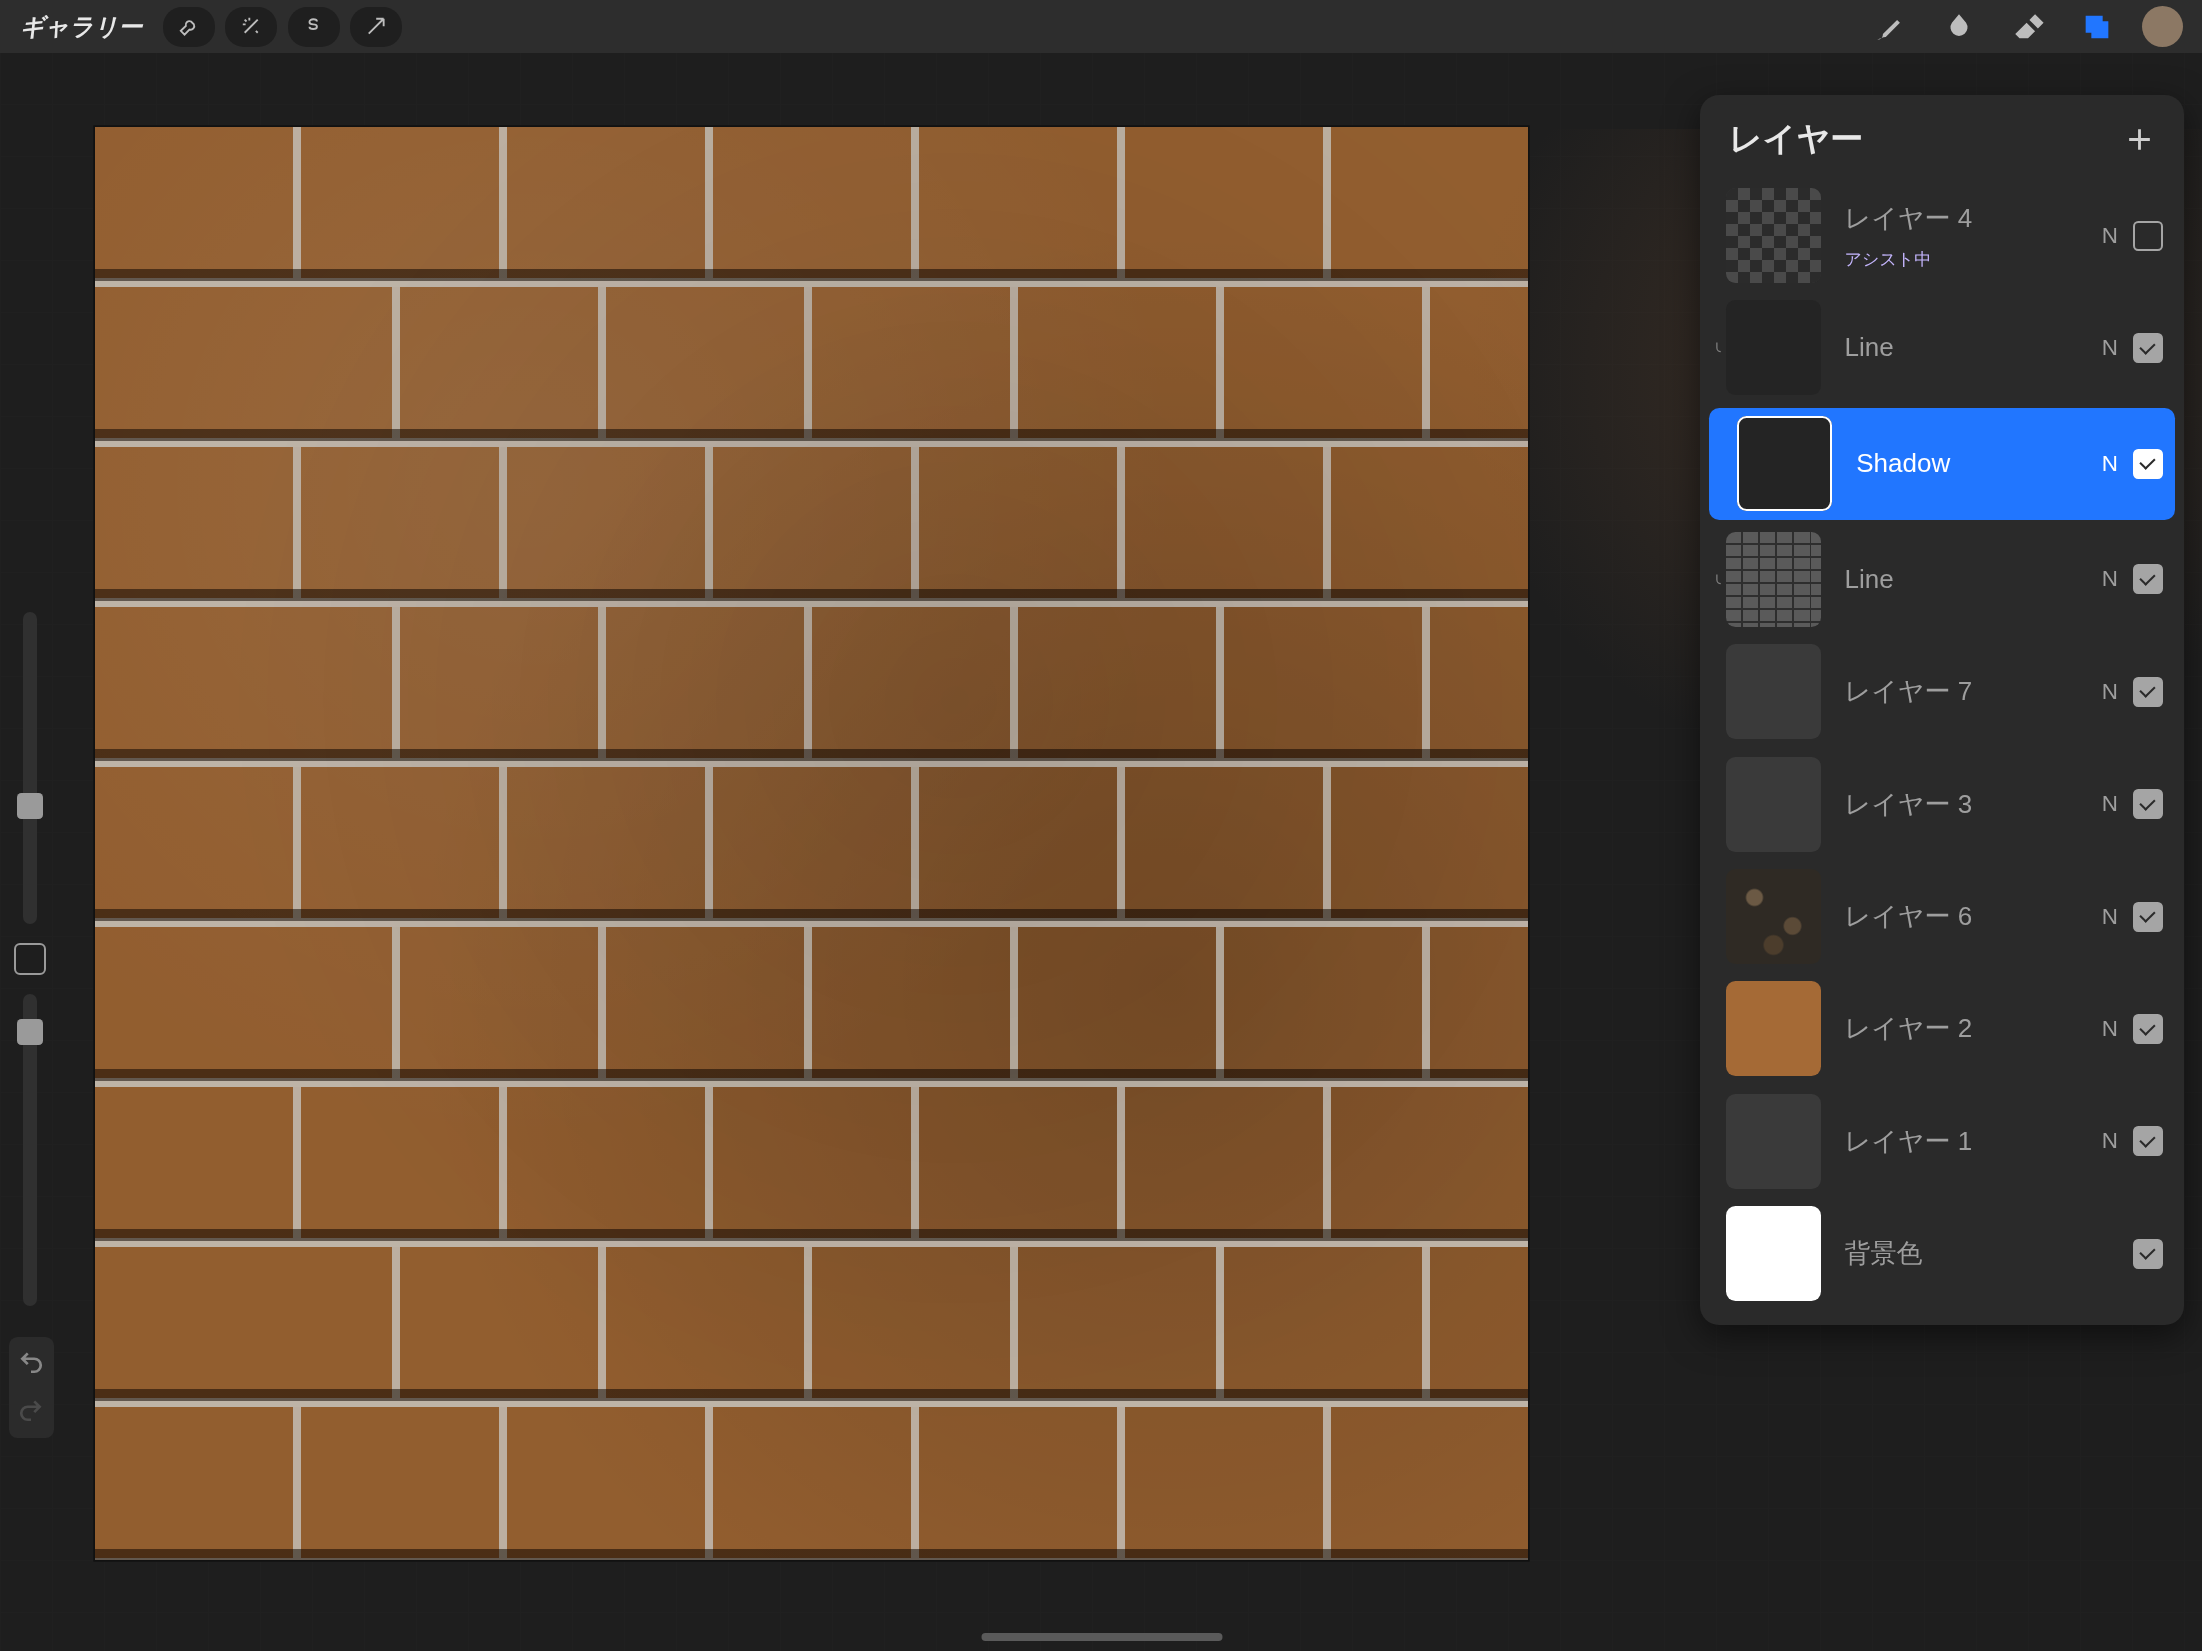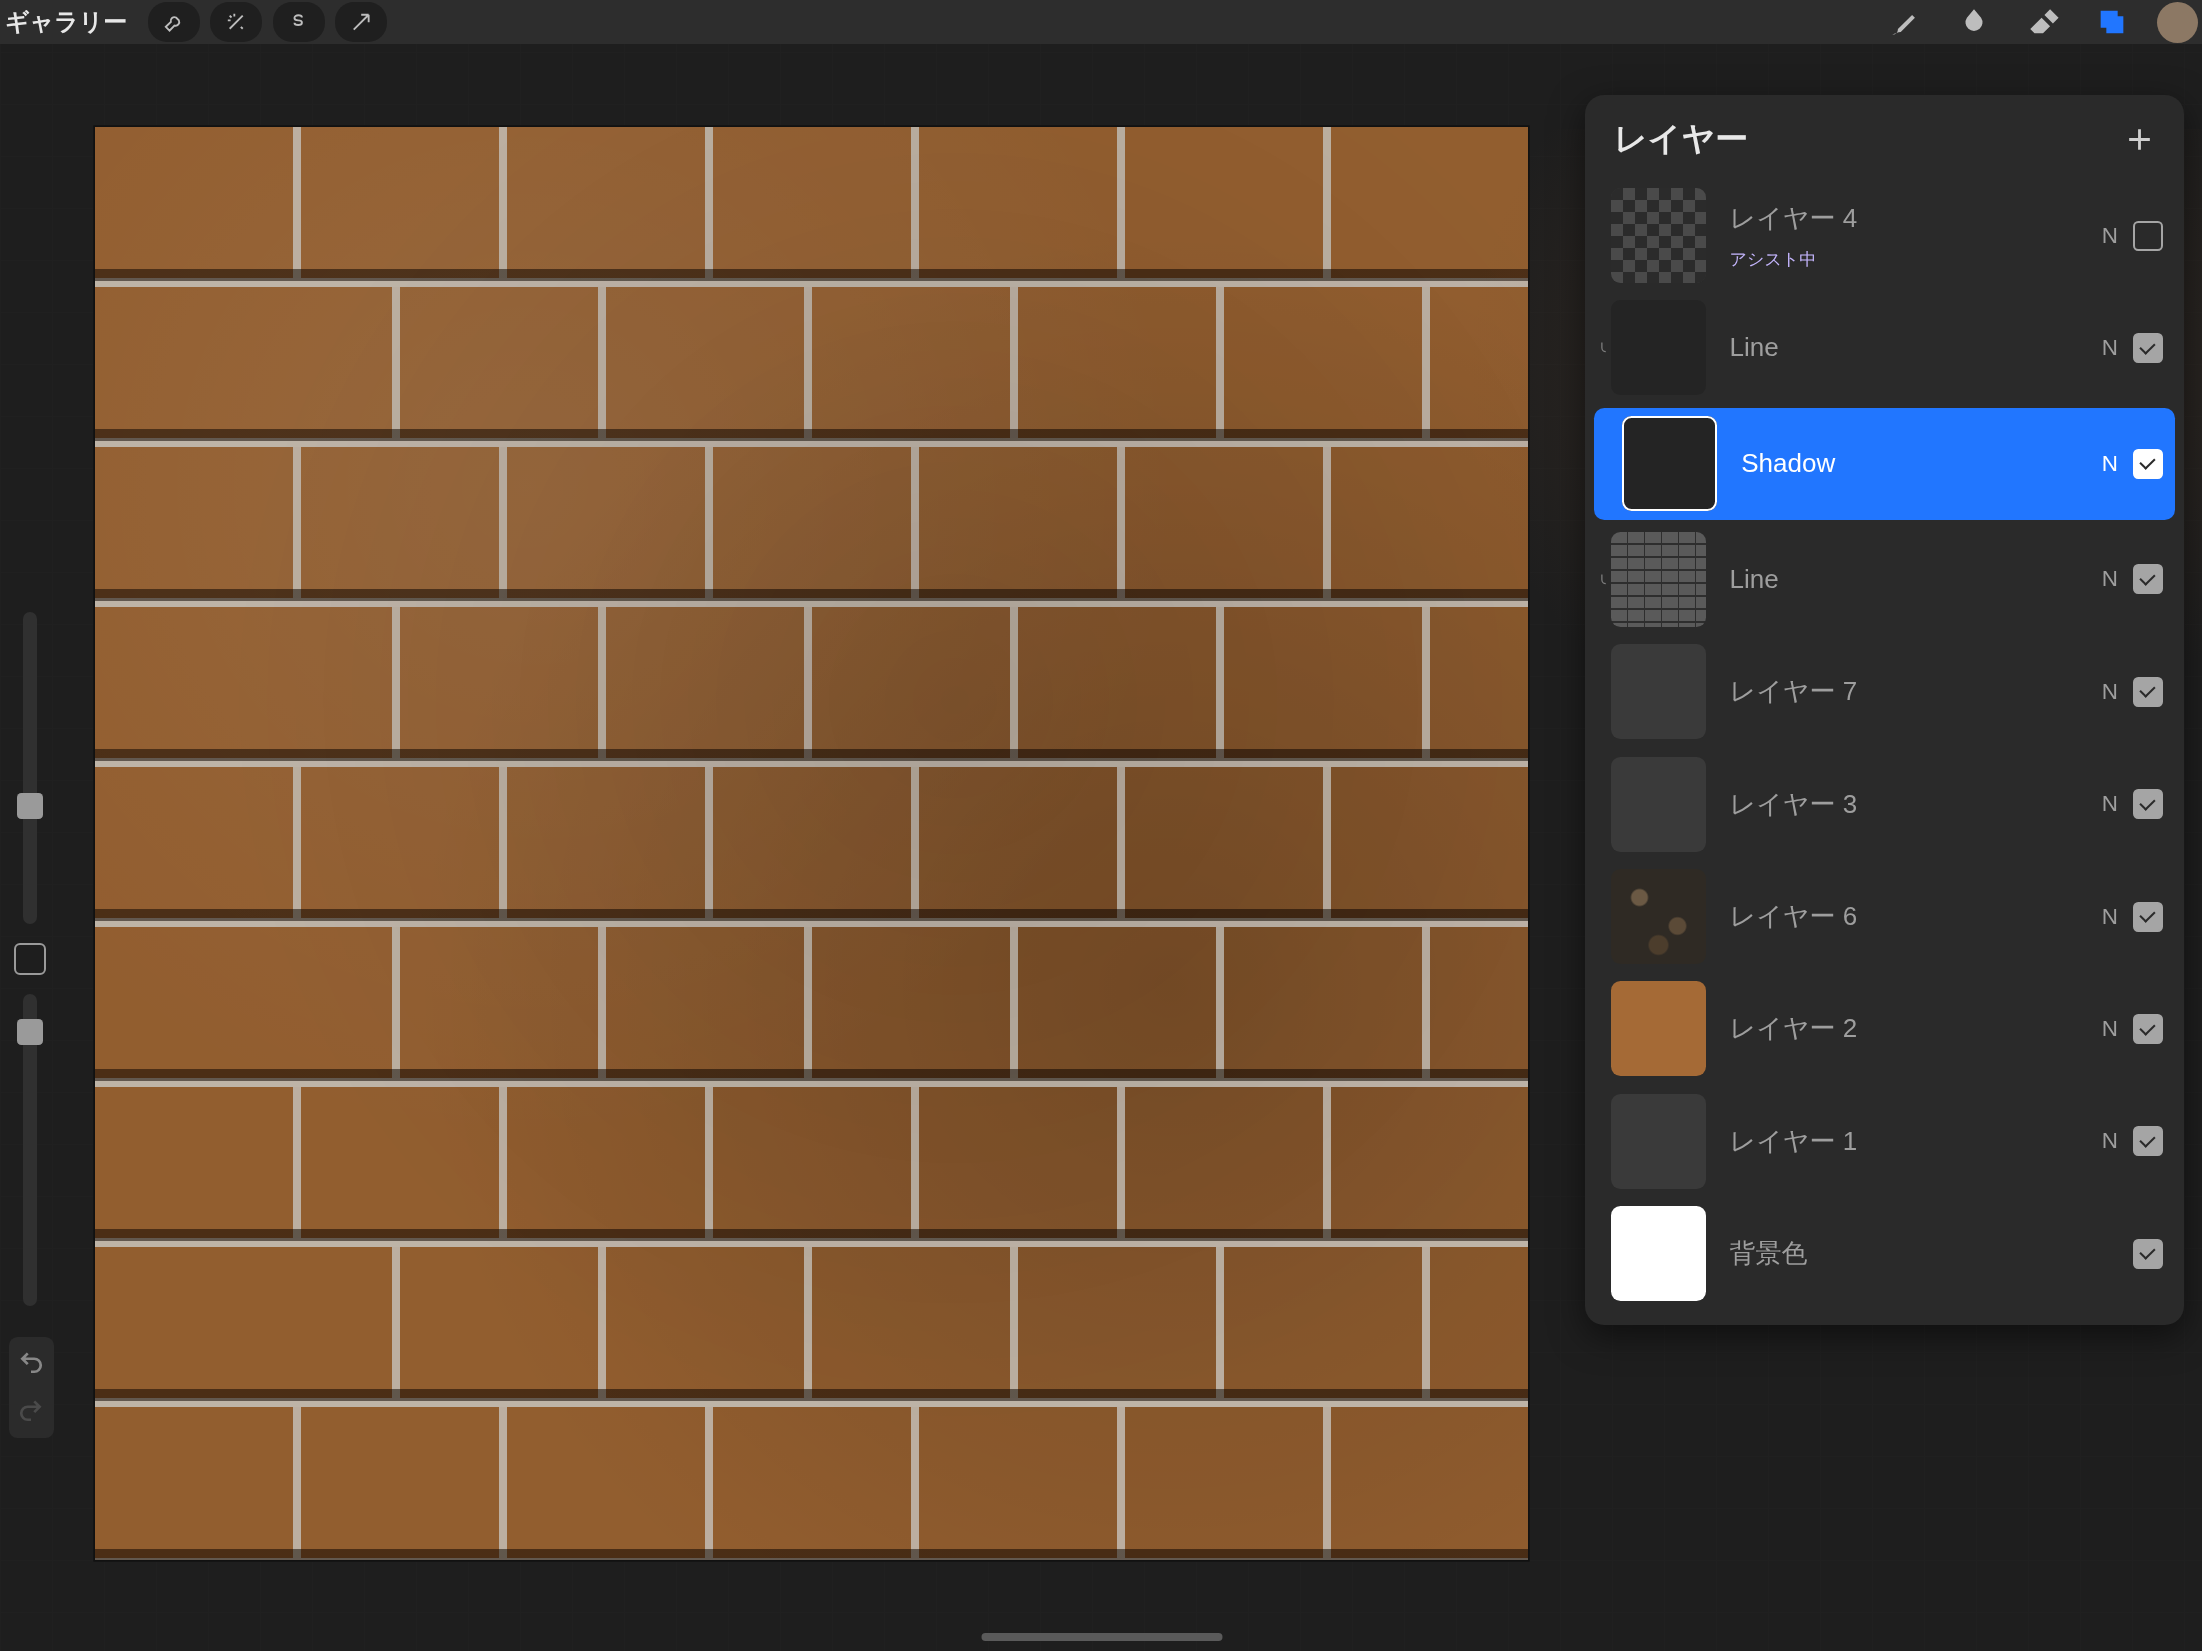--- a/index.html
+++ b/index.html
@@ -27,25 +27,26 @@
     position:absolute;inset:0;
     background-image:
       linear-gradient(#262626 0.9px,transparent 0.9px),
       linear-gradient(90deg,#262626 0.9px,transparent 0.9px);
     background-size:52px 52px;
     opacity:.35;
   }
 
   
   .topbar{
-    position:absolute;top:0;left:0;right:0;height:44px;
+    position:absolute;top:0;left:0;right:0;height:53px;
     background:var(--bg-top);
     display:flex;align-items:center;
-    padding:0 5px;
+    padding:0 20px;
     z-index:30;
+    font-style:italic;
   }
   .topbar .gallery{
     font-size:24px;font-weight:600;margin-right:15.5px;cursor:pointer;
   }
   .icon-btn{
     width:52px;height:40px;border-radius:19px;
     background:#1f1f1f;
     display:flex;align-items:center;justify-content:center;
     margin:0 5.2px;cursor:pointer;
   }
@@ -126,21 +127,21 @@
     position:absolute;inset:0;
     background-image:
       repeating-linear-gradient(to bottom, transparent 0 142px, rgba(30,20,10,.55) 142px 154px, transparent 154px 160px),
       radial-gradient(ellipse at 60% 40%, rgba(0,0,0,.1), transparent 60%);
     mix-blend-mode:multiply;
   }
   .darken{position:absolute;inset:0;background:rgba(0,0,0,.12);} 
 
   
   .layers-panel{
-    position:absolute;top:95px;right:19px;width:599px;
+    position:absolute;top:95px;right:19px;width:484px;
     background:var(--bg-panel);border-radius:19px;
     padding-bottom:15.5px;
     z-index:25;
     box-shadow:0 10.3px 34px rgba(0,0,0,.5);
   }
   .layers-header{
     display:flex;align-items:center;justify-content:space-between;
     padding:22.4px 29px 17px 29px;
   }
   .layers-header .title{font-size:33px;font-weight:600;}

